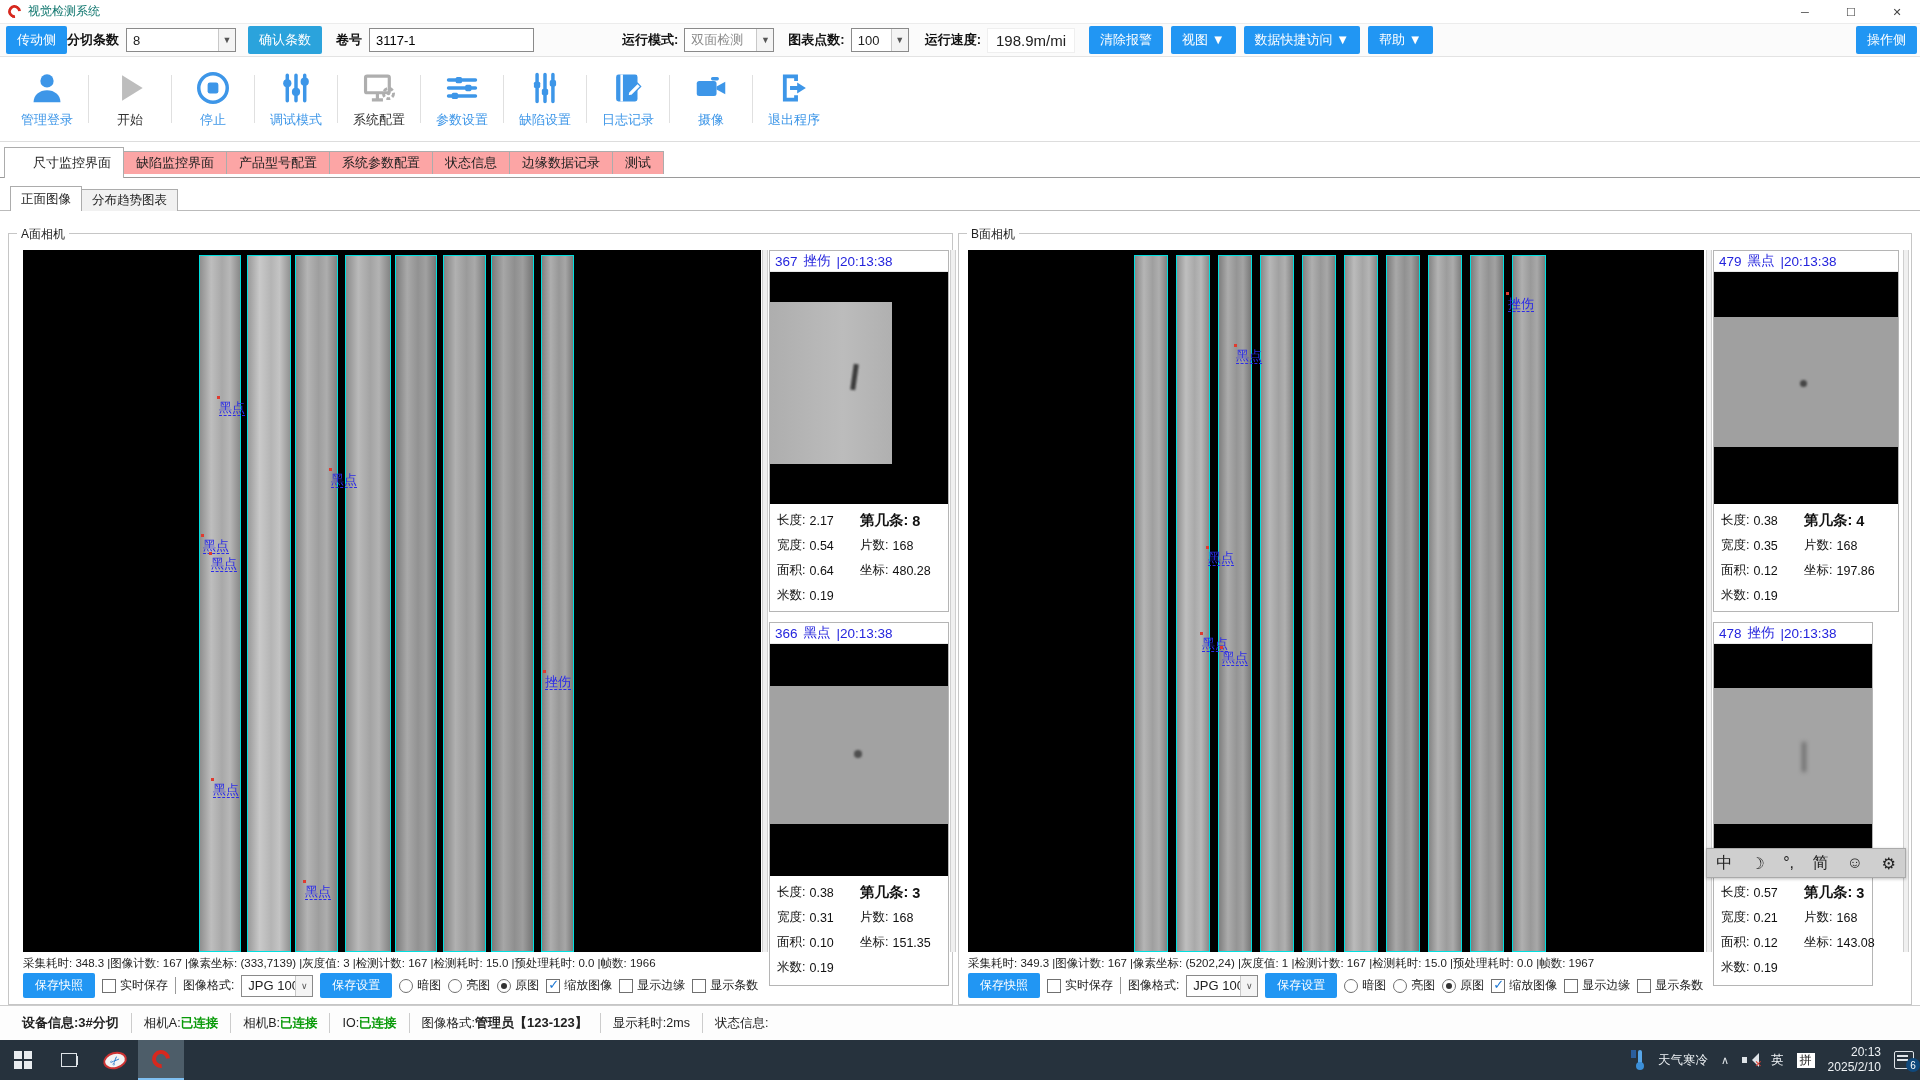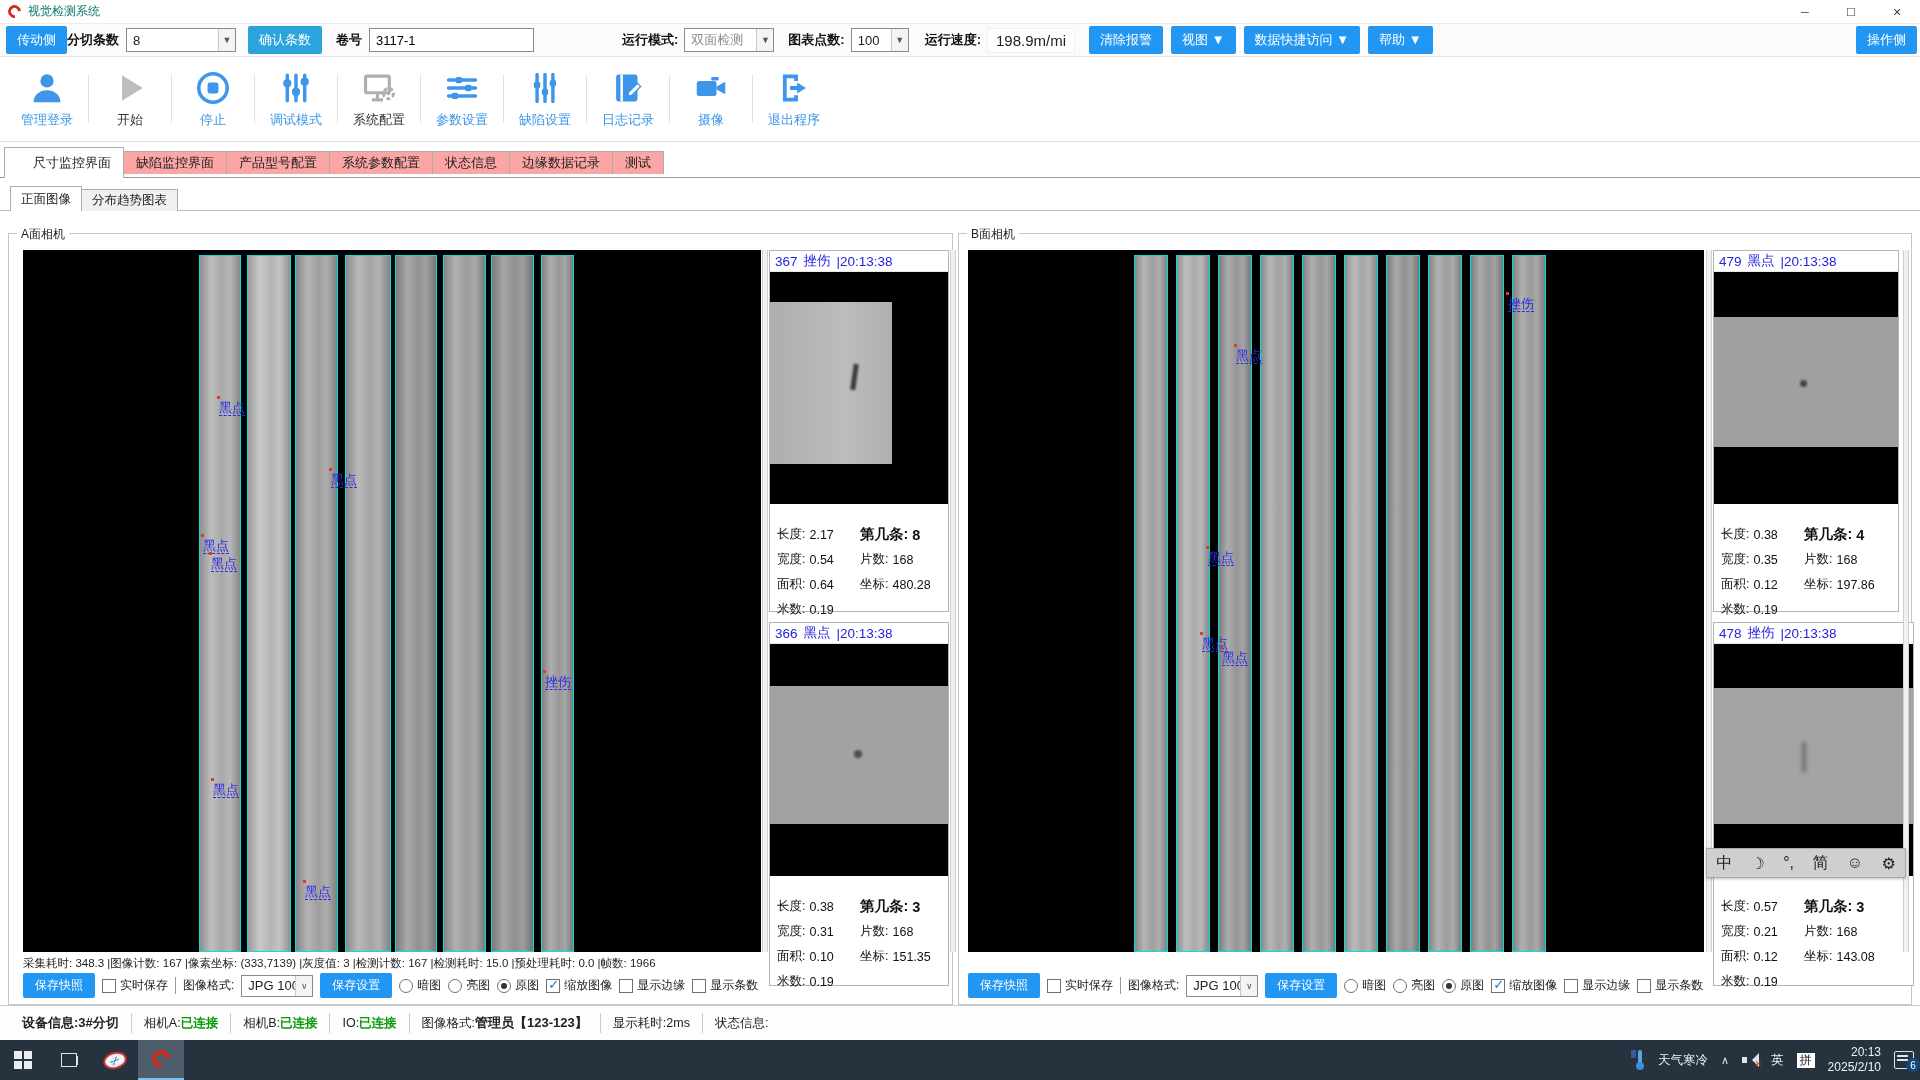--- a/index.html
+++ b/index.html
@@ -68,21 +68,21 @@
   .blob { position:absolute; }
   .thumb-a1 .dc-gray { left:0; top:30px; width:122px; height:162px; background:linear-gradient(90deg,#aeaeae,#bcbcbc 60%,#b0b0b0); }
   .thumb-a1 .blob { left:82px; top:92px; width:5px; height:26px; background:#3c3c3c; filter:blur(1px); transform:rotate(8deg); }
   .thumb-a2 .dc-gray { left:0; top:42px; width:100%; height:138px; background:#a2a2a2; }
   .thumb-a2 .blob { left:84px; top:106px; width:8px; height:8px; border-radius:50%; background:#4e4e4e; filter:blur(1px); }
   .thumb-b1 .dc-gray { left:0; top:45px; width:100%; height:130px; background:#a0a0a0; }
   .thumb-b1 .blob { left:86px; top:108px; width:7px; height:7px; border-radius:50%; background:#454545; filter:blur(1px); }
   .thumb-b2 .dc-gray { left:0; top:44px; width:100%; height:136px; background:#a4a4a4; }
   .thumb-b2 .blob { left:88px; top:98px; width:4px; height:30px; background:#6c6c6c; filter:blur(2px); }
   .dc-stats { position:relative; height:106px; font-size:12.5px; color:#111; }
-  .dc-col { position:absolute; top:18px; display:flex; flex-direction:column; }
+  .dc-col { position:absolute; top:4px; display:flex; flex-direction:column; }
   .dc-col.l { left:7px; } .dc-col.r { left:90px; }
   .dc-row { height:25px; display:flex; align-items:center; gap:4px; white-space:nowrap; }
   .dc-row.bold { font-weight:bold; font-size:14.5px; }
 
   
   .cam-statusline { position:absolute; font-size:11.5px; color:#222; white-space:nowrap; }
   .cam-controls { position:absolute; display:flex; align-items:center; gap:7px; font-size:12px; color:#222; white-space:nowrap; }
   .cam-controls .blue-btn { font-size:12px; padding:4px 12px; }
   .opt { display:flex; align-items:center; gap:4px; }
   .cbx { width:14px; height:14px; border:1px solid #707070; background:#fff; position:relative; display:inline-block; }
@@ -546,21 +546,21 @@
               <span>片数:</span>
               <span>168</span>
             </div>
             <div class="dc-row">
               <span>坐标:</span>
               <span>197.86</span>
             </div>
           </div>
         </div>
     </div>
-    <div class="defect-card" style="left:754px; top:388px; width:201px; height:364px;">
+    <div class="defect-card" style="left:754px; top:388px; width:160px; height:364px;">
       <div class="dc-header">
         <span>478</span>
         <span>挫伤</span>
         <span>|20:13:38</span>
       </div>
       <div class="dc-thumb thumb-b2">
           <div class="dc-gray"></div>
           <div class="blob"></div>
         </div>
       <div class="dc-stats">
@@ -593,20 +593,21 @@
             </div>
             <div class="dc-row">
               <span>坐标:</span>
               <span>143.08</span>
             </div>
           </div>
         </div>
     </div>
     <div class="vsplit" style="left:944px; top:16px; height:702px;"></div>
 
+    <div class="cam-statusline" style="left:9px; top:722px;">采集耗时:  349.3   |图像计数:  167   |像素坐标:  (5202,24)   |灰度值:  1   |检测计数:  167   |检测耗时:  15.0   |预处理耗时:  0.0   |帧数:  1967</div>
     <div class="cam-controls" id="cam-b-controls" style="left:9px; top:739px;">
         <div class="blue-btn">保存快照</div>
         <label class="opt">
           <span class="cbx"></span>
           <span>实时保存</span>
         </label>
         <span class="fmt-label">图像格式:</span>
         <div class="combo" style="width: 72px; height: 22px;">
           <span class="val">JPG 100</span>
           <span class="arr">∨</span>

